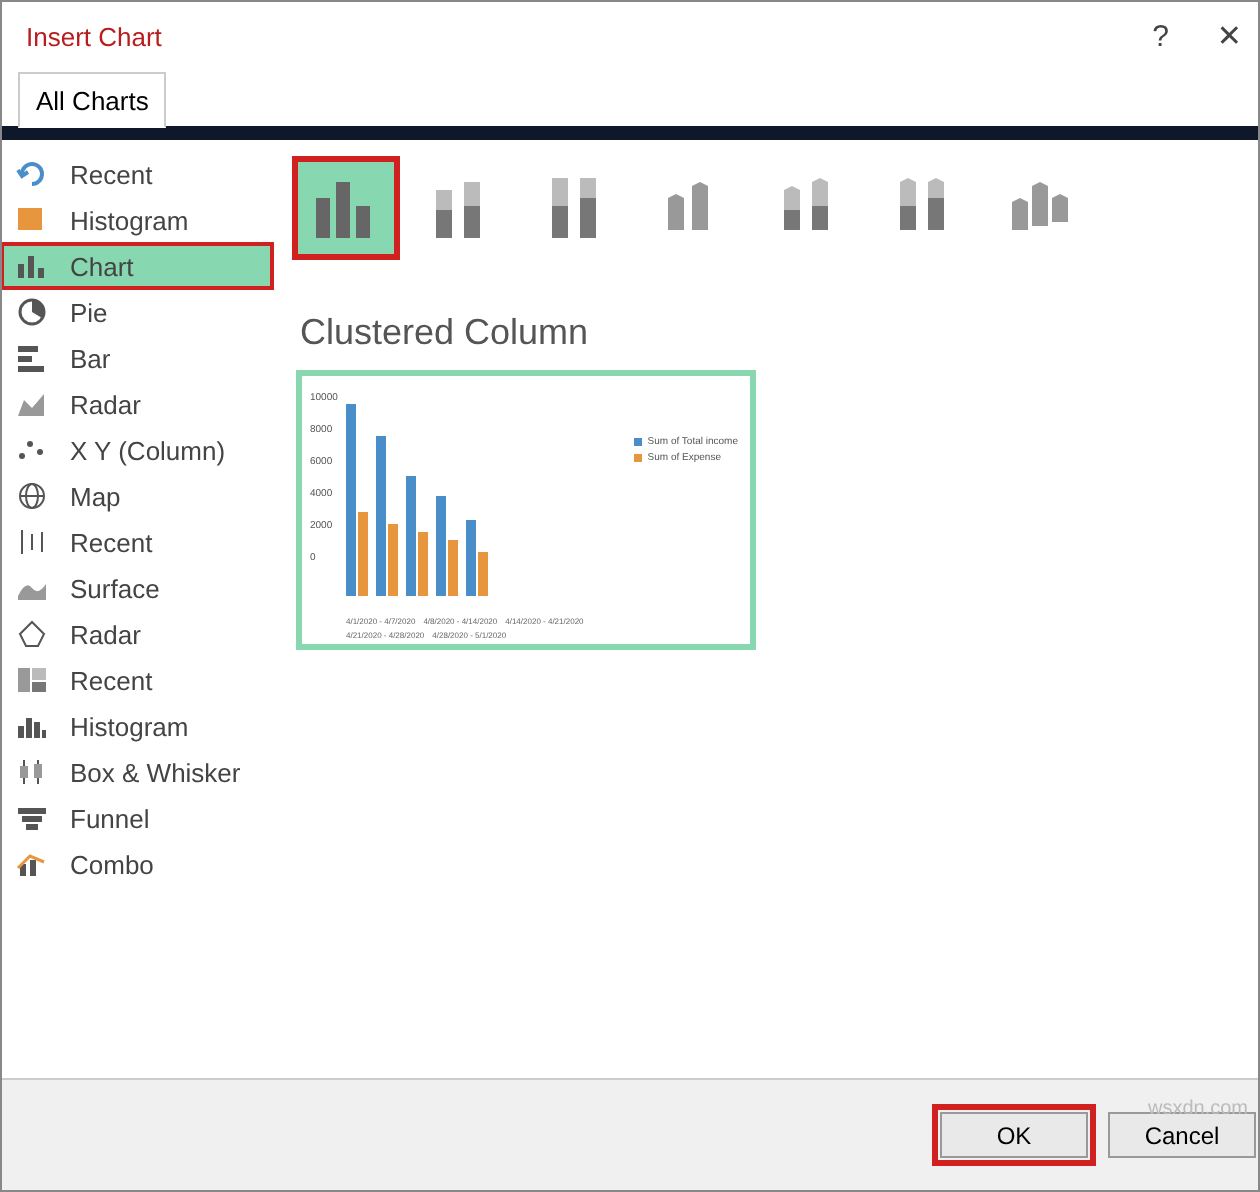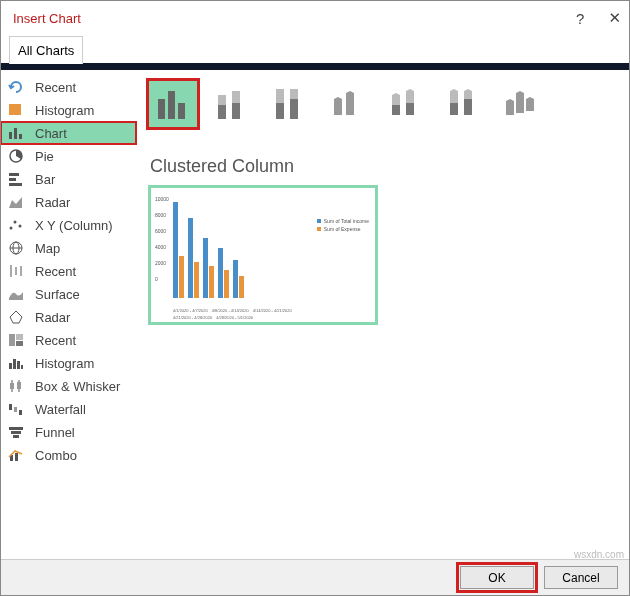--- a/index.html
+++ b/index.html
@@ -26,21 +26,21 @@
   .preview-axis-y { position: absolute; left: 4px; top: 8px; font-size: 5px; color: #555; display: flex; flex-direction: column; gap: 10px; }
   .bars-area { position: absolute; left: 22px; top: 8px; bottom: 24px; width: 160px; display: flex; align-items: flex-end; gap: 4px; }
   .bar-group { display: flex; gap: 1px; align-items: flex-end; }
   .bar { width: 5px; }
   .bar.b1 { background: #4a8ec9; }
   .bar.b2 { background: #e8963e; }
   .x-labels { position: absolute; left: 22px; bottom: 2px; font-size: 4px; color: #666; width: 160px; display: flex; flex-wrap: wrap; gap: 2px 4px; }
   .legend { position: absolute; right: 6px; top: 30px; font-size: 5px; color: #555; display: flex; flex-direction: column; gap: 2px; }
   .legend div { display: flex; align-items: center; gap: 3px; }
   .legend .sq { width: 4px; height: 4px; }
-  .footer { height: 36px; border-top: 1px solid #ccc; display: flex; align-items: center; justify-content: flex-end; gap: 10px; padding: 0 11px; background: #f0f0f0; }
+  .footer { height: 56px; border-top: 1px solid #ccc; display: flex; align-items: center; justify-content: flex-end; gap: 10px; padding: 0 1px; background: #f0f0f0; }
   .btn { min-width: 74px; height: 23px; font-size: 12px; background: #e9e9e9; border: 1px solid #999; display: flex; align-items: center; justify-content: center; }
   .btn.highlight { outline: 3px solid #d02020; outline-offset: 1px; }
   .watermark { position: absolute; bottom: 36px; right: 6px; font-size: 10px; color: #bbb; margin-left: 48px; }
 </style>
 </head>
 <body>
 
 <div class="window">
 
   <div class="titlebar">
@@ -153,28 +153,20 @@
         <span>Histogram</span>
       </div>
       <div class="side-item">
         <span class="side-icon"><svg viewBox="0 0 18 16">
               <line x1="5" y1="2" x2="5" y2="14" stroke="#555"></line>
               <rect x="3" y="5" width="4" height="6" fill="#999"></rect>
               <line x1="12" y1="2" x2="12" y2="14" stroke="#555"></line>
               <rect x="10" y="4" width="4" height="7" fill="#999"></rect>
             </svg></span>
         <span>Box &amp; Whisker</span>
-      </div>
-      <div class="side-item">
-        <span class="side-icon"><svg viewBox="0 0 18 16">
-              <rect x="2" y="3" width="3" height="6" fill="#555"></rect>
-              <rect x="7" y="6" width="3" height="5" fill="#999"></rect>
-              <rect x="12" y="9" width="3" height="5" fill="#555"></rect>
-            </svg></span>
-        <span>Waterfall</span>
       </div>
       <div class="side-item">
         <span class="side-icon"><svg viewBox="0 0 18 16">
               <rect x="2" y="3" width="14" height="3" fill="#555"></rect>
               <rect x="4" y="7" width="10" height="3" fill="#555"></rect>
               <rect x="6" y="11" width="6" height="3" fill="#555"></rect>
             </svg></span>
         <span>Funnel</span>
       </div>
       <div class="side-item">

